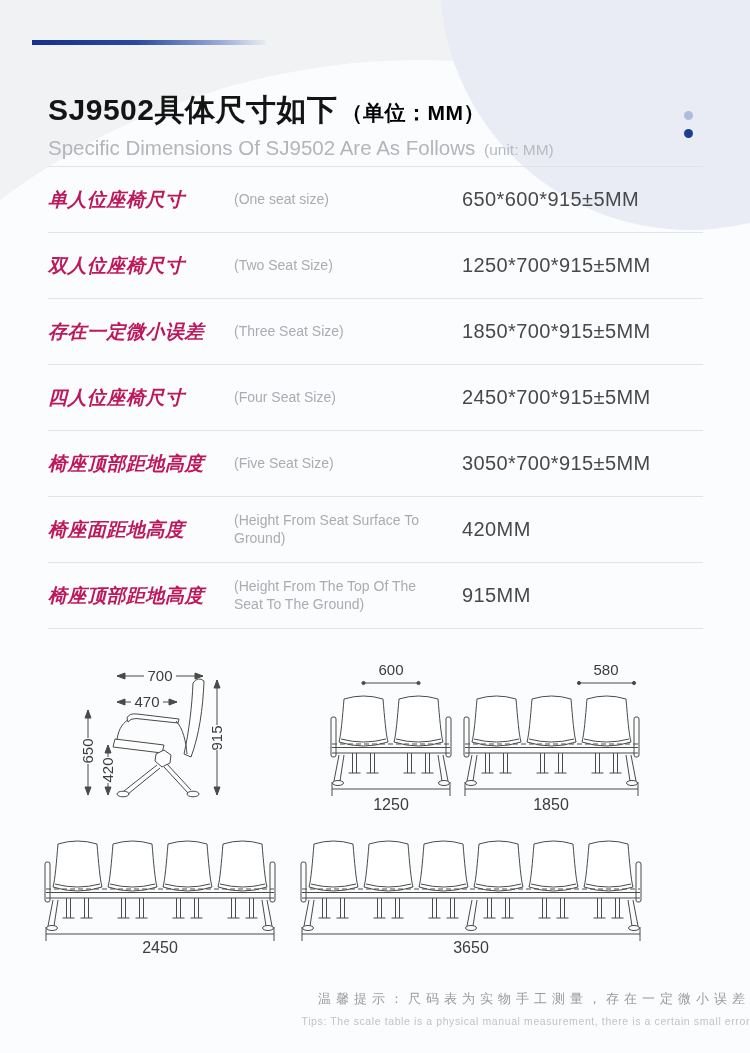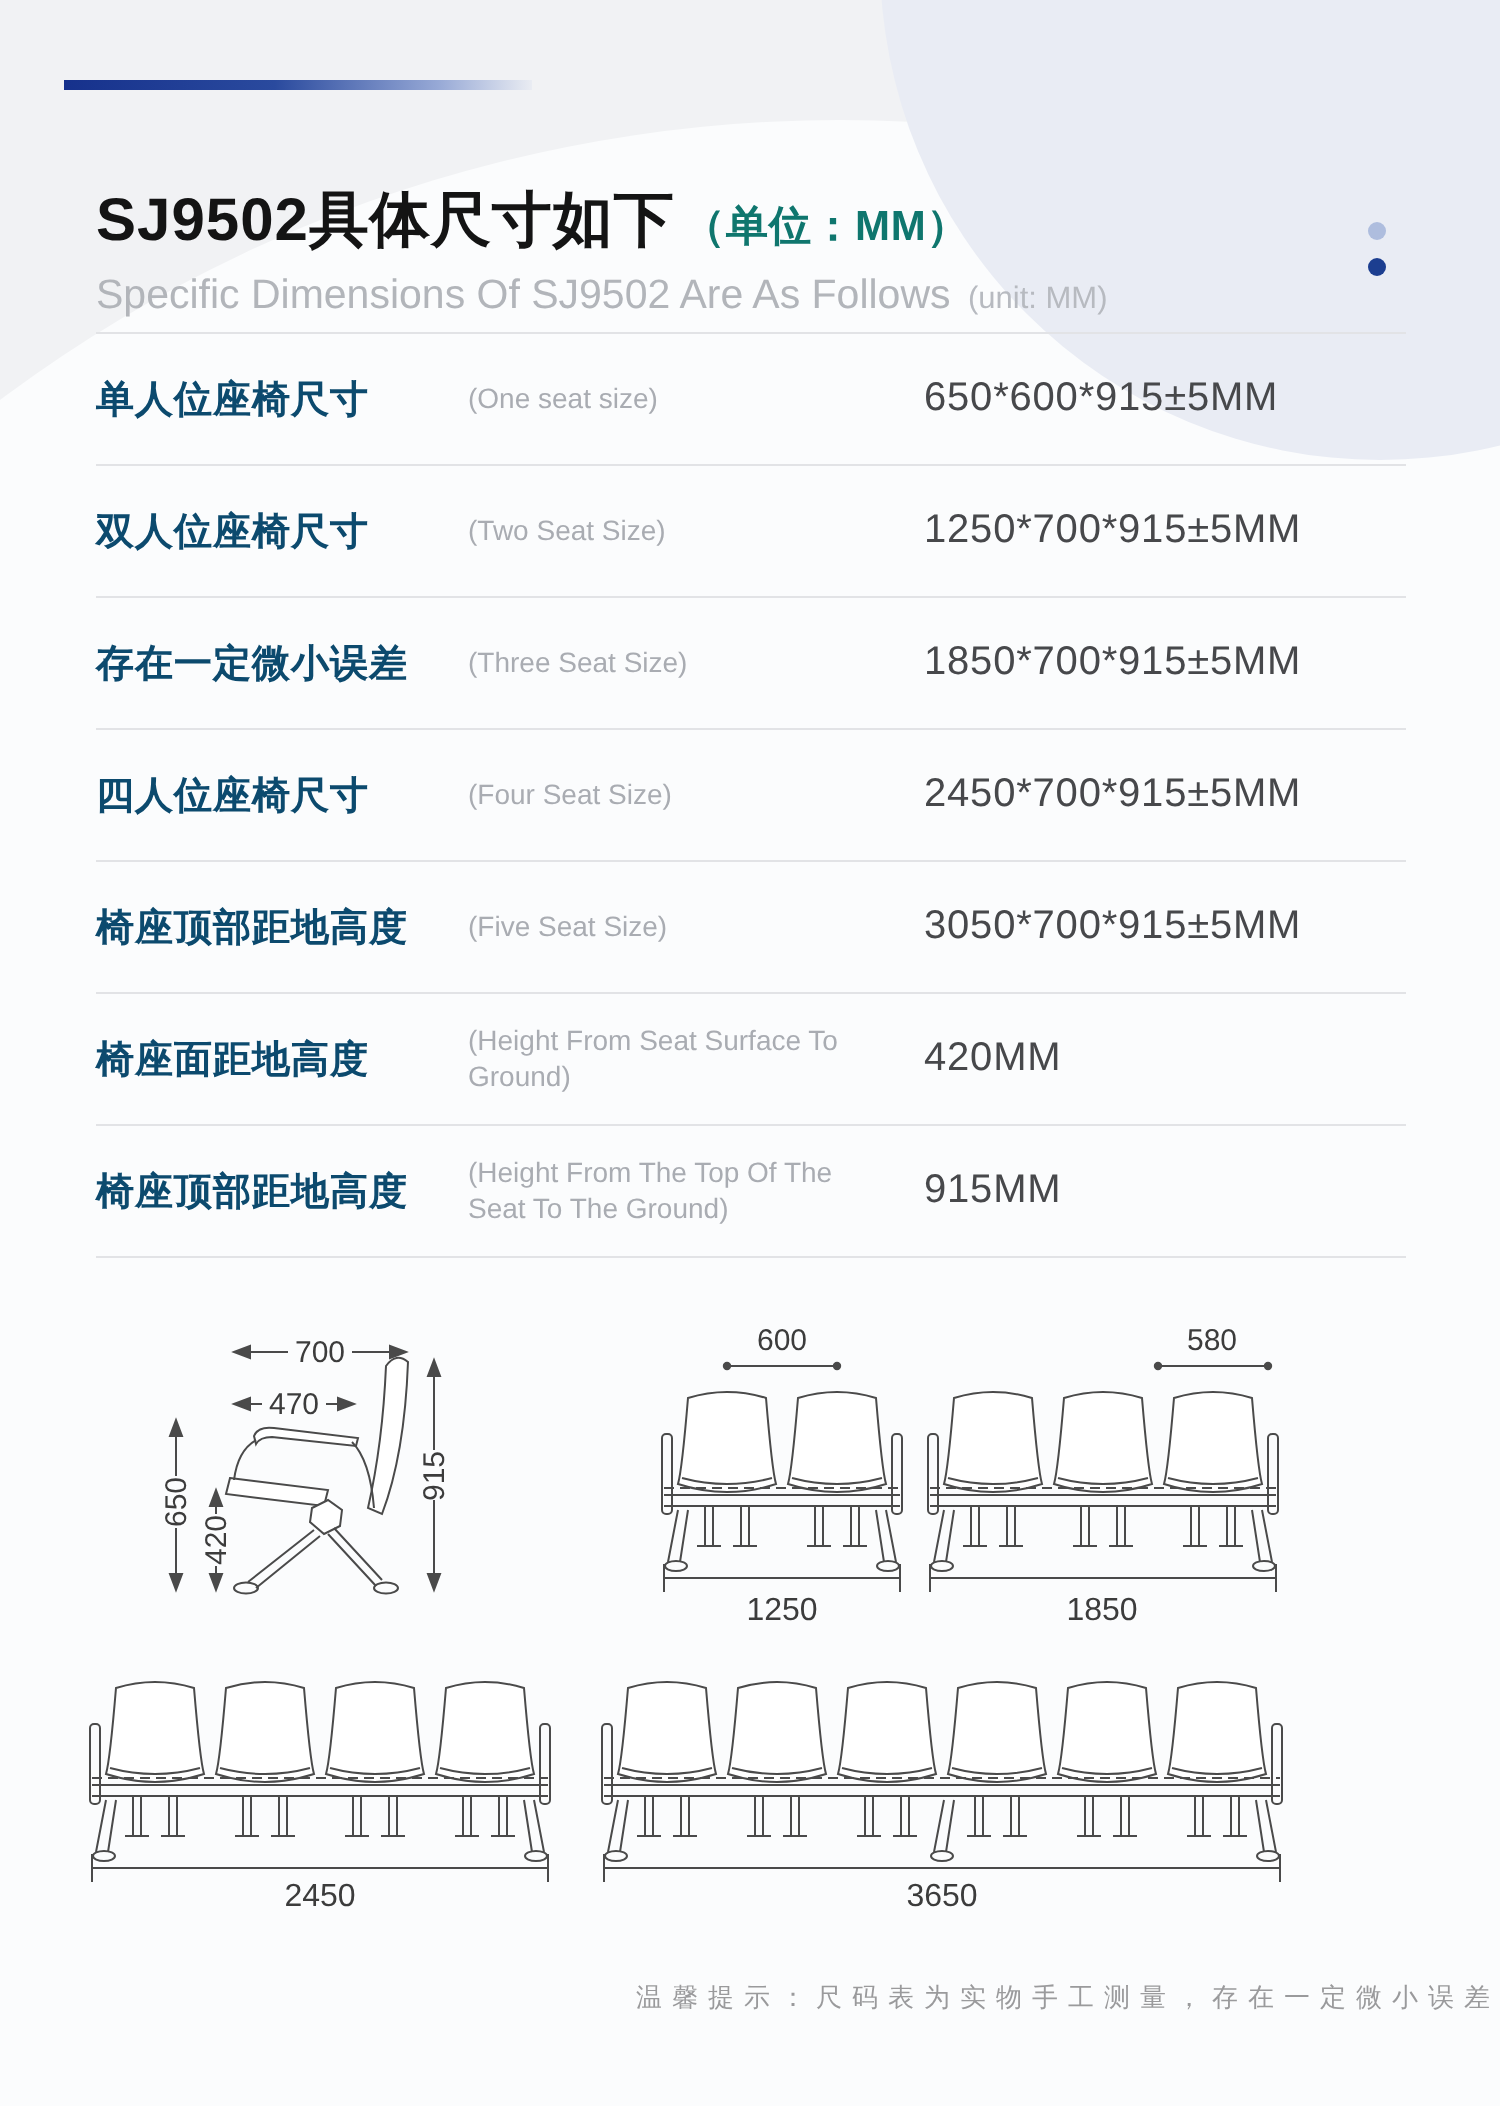--- a/index.html
+++ b/index.html
@@ -5,29 +5,29 @@
   html,body{margin:0;padding:0;}
   body{font-family:"Liberation Sans","DejaVu Sans",sans-serif;}
   .page{position:relative;width:750px;height:1053px;background:#f1f2f4;overflow:hidden;}
   .bg-circle{position:absolute;border-radius:50%;}
   .bg-circle.white{left:-280px;top:60px;width:1400px;height:1400px;background:#fbfcfd;}
   .bg-circle.lavender{left:440px;top:-270px;width:500px;height:500px;background:#e9ecf4;}
   .content{position:absolute;left:0;top:0;width:750px;height:1053px;}
   .accent-bar{position:absolute;left:32px;top:40px;width:234px;height:5px;
     background:linear-gradient(to right,#16318c 0%,#2a4a9e 45%,#97a9d6 80%,rgba(190,203,233,0.15) 100%);}
   .title{position:absolute;left:48px;top:90px;font-size:30px;font-weight:bold;color:#141414;letter-spacing:0.5px;white-space:nowrap;}
-  .title .unit{font-size:21px;font-weight:bold;color:#0f766e;margin-left:4px;}
+  .title .unit{font-size:21px;font-weight:bold;color:#000000;margin-left:4px;}
   .subtitle{position:absolute;left:48px;top:136px;font-size:20.5px;color:#b2b5ba;white-space:nowrap;}
   .subtitle .unit{font-size:15.5px;color:#b7bac0;margin-left:3px;}
   .dot{position:absolute;width:9px;height:9px;border-radius:50%;}
   .dot.light{left:684px;top:111px;background:#aebdde;}
   .dot.dark{left:684px;top:129px;background:#1c3e90;}
   .spec-table{position:absolute;left:48px;top:166px;width:655px;border-top:1px solid #e2e3e6;}
   .spec-row{height:65px;display:flex;align-items:center;border-bottom:1px solid #e2e3e6;}
-  .spec-row .cn{width:186px;font-size:19px;font-weight:bold;color:#0c4a6e;letter-spacing:0.5px;}
+  .spec-row .cn{width:186px;font-size:19px;font-weight:bold;color:#be185d;letter-spacing:0.5px;font-style:italic;}
   .spec-row .en{width:228px;font-size:14px;color:#a9acb2;line-height:1.25;}
   .spec-row .en span{display:inline-block;max-width:196px;}
   .spec-row .val{flex:1;font-size:20px;color:#47484b;letter-spacing:0.4px;}
   .diagrams{position:absolute;left:0;top:630px;width:750px;height:350px;padding-left:36px;}
   .diagrams svg{position:absolute;overflow:visible;}
   svg text{font-family:"Liberation Sans","DejaVu Sans",sans-serif;fill:#3c3c3c;}
   .dim-text{font-size:15px;}
   .dim-text-lg{font-size:16px;}
   .footer{position:absolute;left:0;top:990px;width:750px;text-align:right;}
   .footer .cn{font-size:13px;color:#9a9a9c;letter-spacing:5px;}
@@ -228,15 +228,16 @@
             <use href="#legU" x="171" y="60"></use>
             <use href="#legU" transform="translate(334,60) scale(-1,1)"></use>
           <path d="M2,87 V101 M340,87 V101 M2,94 H340"></path>
         </g>
         <text class="dim-text-lg" x="171" y="113" text-anchor="middle">3650</text>
       </svg>
     </div>
 
     <div class="footer">
       <div class="cn">温馨提示：尺码表为实物手工测量，存在一定微小误差</div>
+      <div class="en">Tips: The scale table is a physical manual measurement, there is a certain small error</div>
     </div>
   </div>
 </div>
 
 </body></html>

